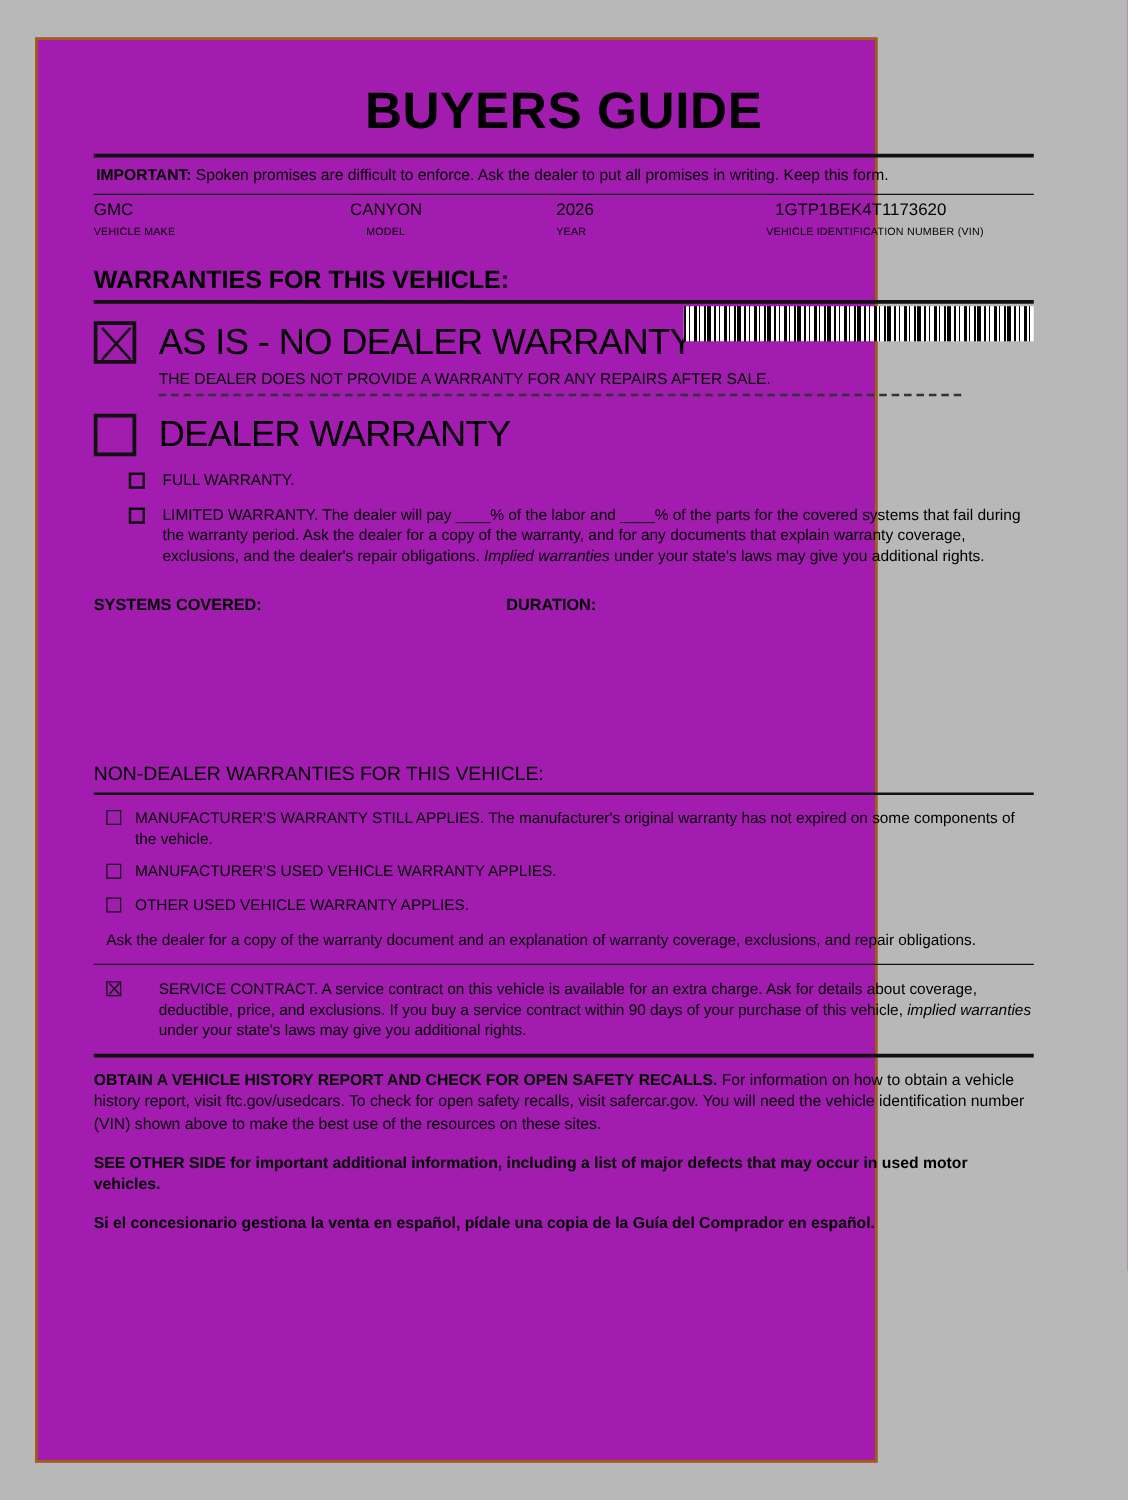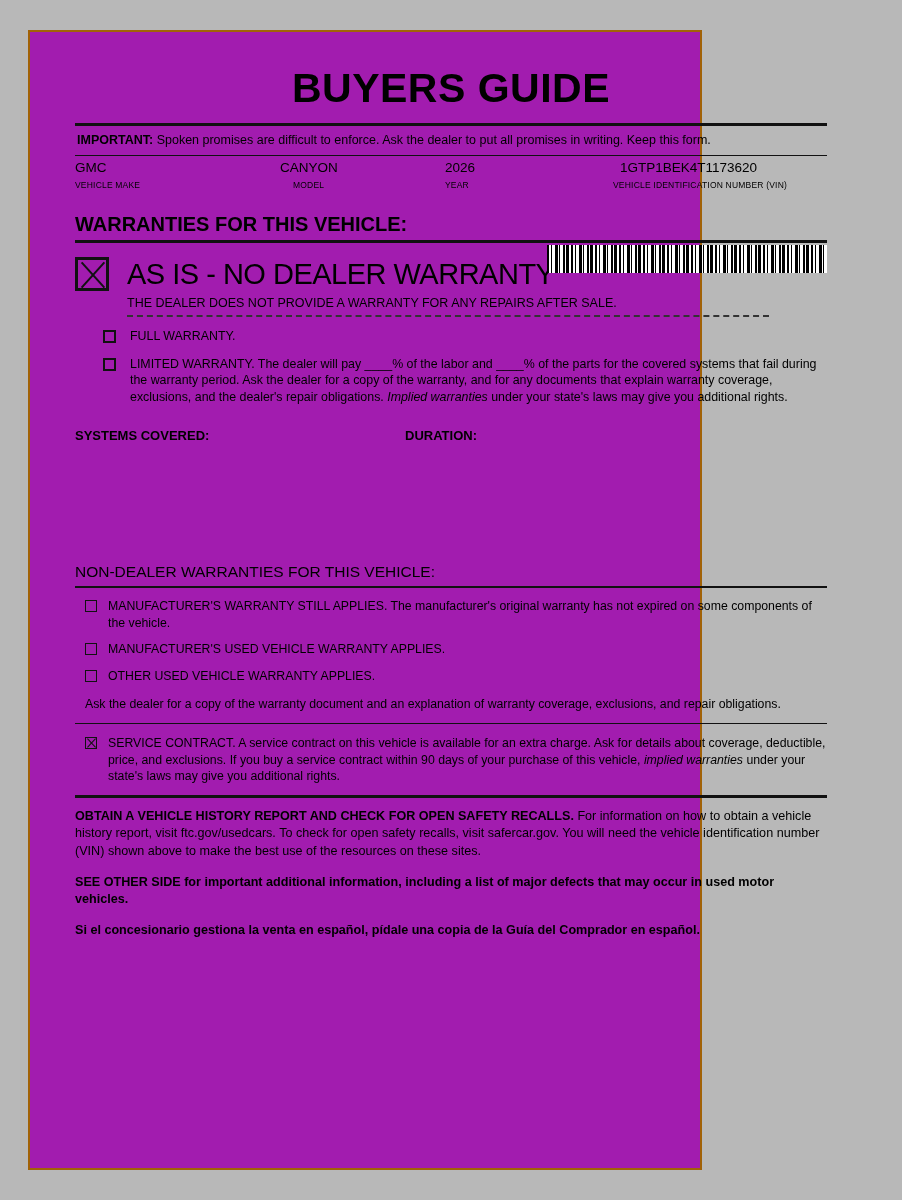--- a/index.html
+++ b/index.html
@@ -266,20 +266,24 @@
 
     <div class="rule-thick"></div>
 
     <div class="bigrow">
       <div class="bigbox checked"></div>
       <div class="bigtext">AS IS - NO DEALER WARRANTY</div>
     </div>
     <div class="asis-sub">THE DEALER DOES NOT PROVIDE A WARRANTY FOR ANY REPAIRS AFTER SALE.</div>
     <div class="dashed"></div>
 
+    <div class="bigrow">
+      <div class="bigbox"></div>
+      <div class="bigtext">DEALER WARRANTY</div>
+    </div>
 
     <div class="srow">
       <div class="sbox"></div>
       <div class="stext">FULL WARRANTY.</div>
     </div>
 
     <div class="srow">
       <div class="sbox"></div>
       <div class="stext">
         <span>LIMITED WARRANTY.  The dealer will pay ____% of the labor and ____% of the parts for the covered systems that fail during the warranty period.  Ask the dealer for a copy of the warranty, and for any documents that explain warranty coverage, exclusions, and the dealer's repair obligations. </span><i>Implied warranties</i><span> under your state's laws may give you additional rights.</span>
@@ -309,21 +313,21 @@
     <div class="nd-row">
       <div class="nd-box"></div>
       <div class="nd-text">OTHER USED VEHICLE WARRANTY APPLIES.</div>
     </div>
 
     <div class="nd-note">Ask the dealer for a copy of the warranty document and an explanation of warranty coverage, exclusions, and repair obligations.</div>
 
     <div class="rule-thin"></div>
 
     <div class="svc-wrap">
-      <div class="nd-row" style="margin-top:2px;">
+      <div class="nd-row" style="margin-top:2px;gap:19px;">
         <div class="nd-box checked"></div>
         <div class="nd-text">
           <span>SERVICE CONTRACT.  A service contract on this vehicle is available for an extra charge.  Ask for details about coverage, deductible, price, and exclusions.  If you buy a service contract within 90 days of your purchase of this vehicle, </span><i>implied warranties</i><span> under your state's laws may give you additional rights.</span>
         </div>
       </div>
     </div>
 
     <div class="rule-thick"></div>
 
     <div class="bot">

